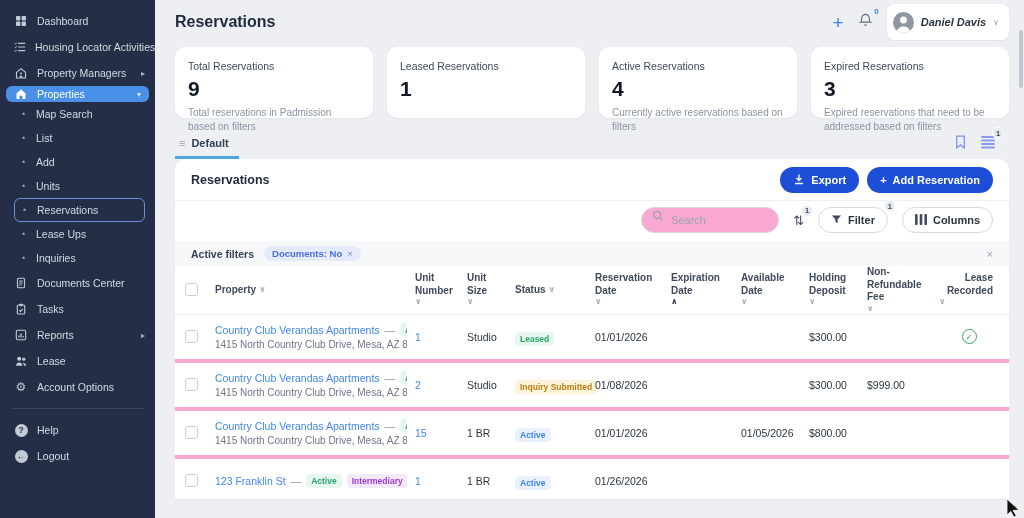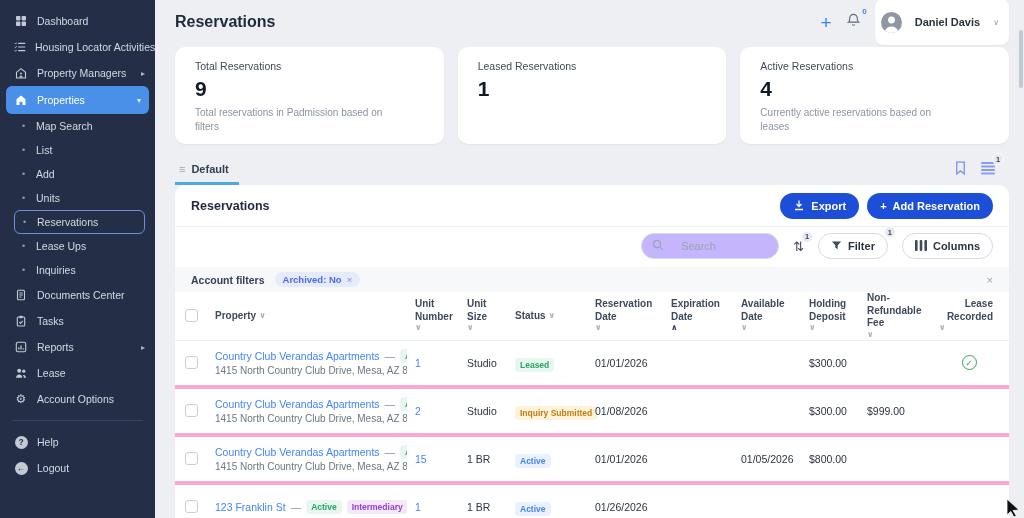--- a/index.html
+++ b/index.html
@@ -6,69 +6,69 @@
   html,body { width:1024px; height:518px; overflow:hidden; }
   body { font-family:"Liberation Sans","DejaVu Sans",sans-serif; background:#EDEFF3; color:#1E293B; }
   .app { position:relative; width:1024px; height:518px; display:flex; overflow:hidden; }
 
   
   .sidebar { width:155px; min-width:155px; height:100%; background:#242F47; padding-top:8px; overflow:hidden; }
   .logo { display:flex; align-items:flex-start; gap:5px; padding:6px 10px 10px 16px; }
   .logo-txt .l1 { color:#FFFFFF; font-weight:bold; font-size:11px; letter-spacing:1.2px; }
   .logo-txt .l2 { color:#4FA3E8; font-size:7px; letter-spacing:2.2px; text-align:right; margin-top:1px; }
   .nav-item { display:flex; align-items:center; gap:9px; height:26px; padding:0 10px 0 14px; color:#D5DAE3; font-size:10.5px; font-weight:500; cursor:pointer; }
-  .nav-item.active { background:#4A90E8; color:#FFFFFF; border-radius:6px; margin:0 6px; padding:0 8px; height:28px; }
+  .nav-item.active { background:#4A90E8; color:#FFFFFF; border-radius:6px; margin:0 6px; padding:0 8px; height:16px; }
   .nav-ico { width:14px; display:inline-flex; justify-content:center; align-items:center; }
   .nav-lbl { flex:1; white-space:nowrap; }
   .nav-arrow, .nav-caret { font-size:8px; color:#AEB6C4; }
   .nav-item.active .nav-caret { color:#DCE9FB; }
   .sub-item { display:flex; align-items:center; gap:8px; height:24px; margin:0 10px 0 14px; padding-left:8px; color:#D5DAE3; font-size:10.5px; cursor:pointer; }
   .sub-item .dot { color:#8F99AB; font-size:9px; width:6px; }
   .sub-item.selected { border:1px solid #6C8FD9; border-radius:6px; }
   .side-divider { height:1px; background:#3A4560; margin:8px 12px; }
   .circle-ico { width:13px; height:13px; border-radius:50%; background:#C3CAD6; color:#242F47; font-size:8.5px; font-weight:bold; display:inline-flex; align-items:center; justify-content:center; }
   .gear-glyph { color:#C3CAD6; font-size:12px; line-height:1; }
 
   
   .main { flex:1; height:100%; position:relative; overflow:hidden; padding:0 15px 0 20px; }
   .top-bar { display:flex; align-items:center; justify-content:space-between; height:44px; }
   .page-title { font-size:16px; font-weight:bold; color:#1E2A3B; }
   .top-right { display:flex; align-items:center; gap:14px; }
   .plus-btn { color:#3B82F6; font-size:19px; font-weight:400; cursor:pointer; line-height:1; }
   .bell-wrap { position:relative; cursor:pointer; }
   .bell-badge { position:absolute; top:-5px; right:-6px; color:#3B82F6; font-size:8px; font-weight:bold; }
-  .user-chip { display:flex; align-items:center; gap:13px; background:#FFFFFF; border-radius:8px; height:46px; padding:0 10px 0 6px; cursor:pointer; box-shadow:0 1px 2px rgba(16,24,40,.05); }
+  .user-chip { display:flex; align-items:center; gap:7px; background:#FFFFFF; border-radius:8px; height:36px; padding:0 10px 0 6px; cursor:pointer; box-shadow:0 1px 2px rgba(16,24,40,.05);font-style:italic; }
   .avatar { width:21px; height:21px; border-radius:50%; background:#8F97A3; display:inline-flex; align-items:flex-end; justify-content:center; overflow:hidden; }
   .user-name { font-size:11px; font-weight:bold; color:#2A3441; }
   .user-caret { color:#98A1AE; font-size:8px; }
 
   
   .cards { display:flex; gap:14px; margin-top:3px; }
-  .card { flex:1; background:#FFFFFF; border-radius:10px; padding:13px 20px; height:97px; box-shadow:0 1px 2px rgba(16,24,40,.05); }
+  .card { flex:1; background:#FFFFFF; border-radius:10px; padding:13px 13px; height:71px; box-shadow:0 1px 2px rgba(16,24,40,.05); }
   .card-label { font-size:10.5px; font-weight:500; color:#3E4A5B; }
   .card-value { font-size:21px; font-weight:bold; color:#111827; margin:5px 0 5px; }
   .card-desc { font-size:10px; color:#8A94A3; line-height:1.35; max-width:190px; }
 
   
   .tab-row { display:flex; align-items:flex-end; justify-content:space-between; margin-top:13px; height:28px; }
   .tab { display:flex; align-items:center; gap:6px; padding:0 10px 7px 4px; border-bottom:3px solid #4FA8DB; cursor:pointer; }
   .tab-lines { color:#9AA3B2; font-size:11px; }
   .tab-label { font-size:11px; font-weight:bold; color:#334155; }
   .tab-right { display:flex; align-items:center; gap:14px; padding-bottom:6px; padding-right:14px; }
   .icon-btn { position:relative; cursor:pointer; display:inline-flex; }
   .mini-badge { position:absolute; top:-8px; right:-9px; background:#E5E9F0; color:#3E4A5B; font-size:7.5px; font-weight:bold; width:12px; height:12px; border-radius:50%; display:flex; align-items:center; justify-content:center; border:1.5px solid #FFFFFF; }
 
   
   .panel { background:#FFFFFF; border-radius:10px 10px 0 0; height:340px; box-shadow:0 1px 2px rgba(16,24,40,.05); overflow:hidden; }
   .panel-head { display:flex; align-items:center; justify-content:space-between; padding:8px 16px; height:41px; }
   .panel-title { font-size:12.5px; font-weight:bold; color:#1E2A3B; }
   .panel-actions { display:flex; gap:8px; }
   .btn-blue { display:inline-flex; align-items:center; gap:6px; background:#1d4ed8; color:#FFFFFF; font-size:11px; font-weight:bold; border:none; border-radius:14px; height:26px; padding:0 13px; cursor:pointer; font-family:inherit; }
   .toolbar { display:flex; align-items:center; justify-content:flex-end; gap:14px; padding:6px 16px 8px; border-top:1px solid #EDF0F3; }
-  .search-box { display:flex; align-items:center; gap:17px; border:1px solid #D6DAE1; border-radius:14px; height:26px; width:138px; padding:0 10px; background:#c4b5fd; }
+  .search-box { display:flex; gap:7px; border:1px solid #D6DAE1; border-radius:14px; height:26px; width:138px; padding:0 10px; background:#f9a8d4; }
   .search-box input { border:none; outline:none; width:100%; font-size:11px; color:#334155; font-family:inherit; background:transparent; }
   .search-box input::placeholder { color:#9AA3B2; }
   .sort-btn { position:relative; color:#3E4A5B; font-size:13px; cursor:pointer; }
   .btn-ghost { position:relative; display:inline-flex; align-items:center; gap:6px; background:#FFFFFF; border:1px solid #D6DAE1; border-radius:14px; height:26px; padding:0 12px; font-size:11px; font-weight:bold; color:#2A3441; cursor:pointer; font-family:inherit; }
 
   
   .filter-bar { display:flex; align-items:center; gap:10px; background:#F6F8FA; padding:0 16px; height:25px; }
   .filter-bar-label { font-size:10.5px; font-weight:bold; color:#334155; }
   .chip { display:inline-flex; align-items:center; gap:5px; background:#E6EBFB; color:#4B6BE8; font-size:9.5px; font-weight:bold; border-radius:10px; padding:2px 8px; cursor:pointer; }
   .chip .x { color:#7C8BD8; font-weight:normal; cursor:pointer; }
@@ -279,21 +279,26 @@
         <div class="card-value">9</div>
         <div class="card-desc">Total reservations in Padmission based on filters</div>
       </div>
       <div class="card">
         <div class="card-label">Leased Reservations</div>
         <div class="card-value">1</div>
       </div>
       <div class="card">
         <div class="card-label">Active Reservations</div>
         <div class="card-value">4</div>
-        <div class="card-desc">Currently active reservations based on leases</div>
+        <div class="card-desc">Currently active reservations based on filters</div>
+      </div>
+      <div class="card">
+        <div class="card-label">Expired Reservations</div>
+        <div class="card-value">3</div>
+        <div class="card-desc">Expired reservations that need to be addressed based on filters</div>
       </div>
     </div>
 
     <div class="tab-row">
       <div class="tab">
         <span class="tab-lines">≡</span>
         <span class="tab-label">Default</span>
       </div>
       <div class="tab-right">
         <span class="icon-btn">
@@ -358,23 +363,23 @@
                   <rect x="0" y="0" width="2.6" height="11" rx="1"></rect>
                   <rect x="4.7" y="0" width="2.6" height="11" rx="1"></rect>
                   <rect x="9.4" y="0" width="2.6" height="11" rx="1"></rect>
                 </g>
               </svg></span>
           <span>Columns</span>
         </button>
       </div>
 
       <div class="filter-bar">
-        <span class="filter-bar-label">Account filters</span>
+        <span class="filter-bar-label">Active filters</span>
         <span class="chip">
-          <span>Archived: No</span>
+          <span>Documents: No</span>
           <span class="x">×</span>
         </span>
         <span class="filter-clear">×</span>
       </div>
 
       <div class="grid-row thead">
         <span class="cb"></span>
         <span class="th">
             <span>Property</span>
             <span class="sort-caret">∨</span>

